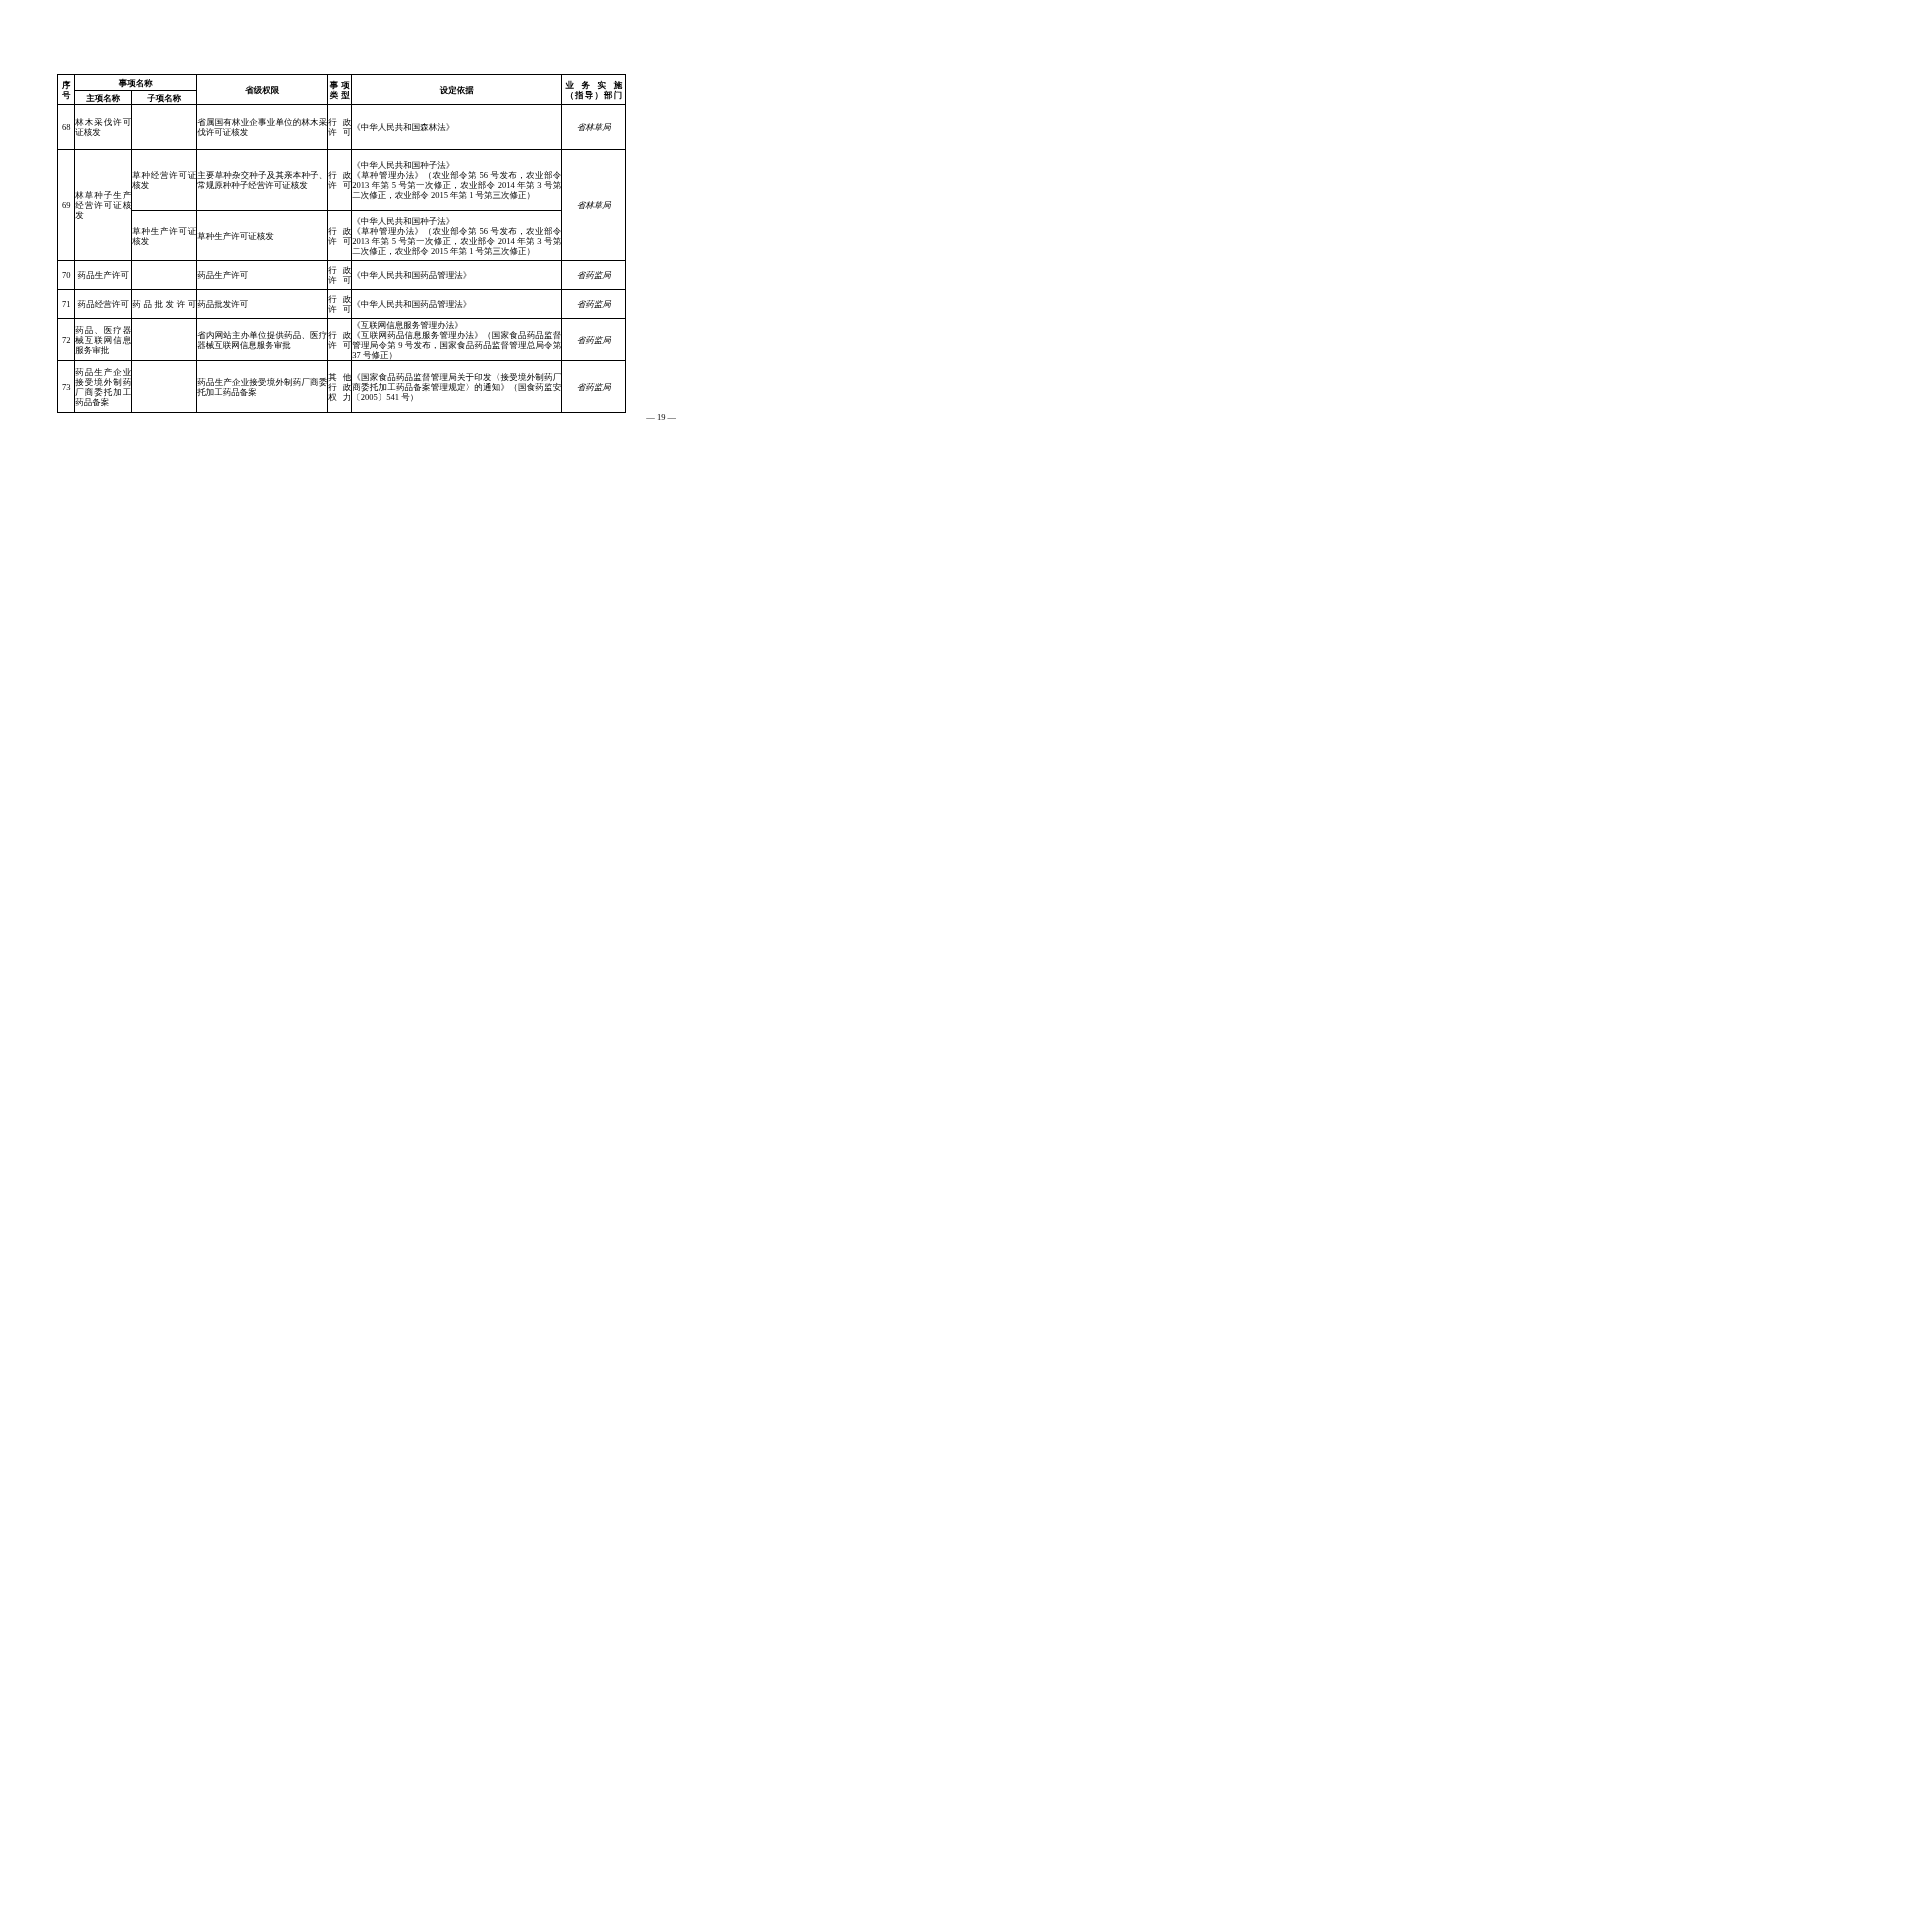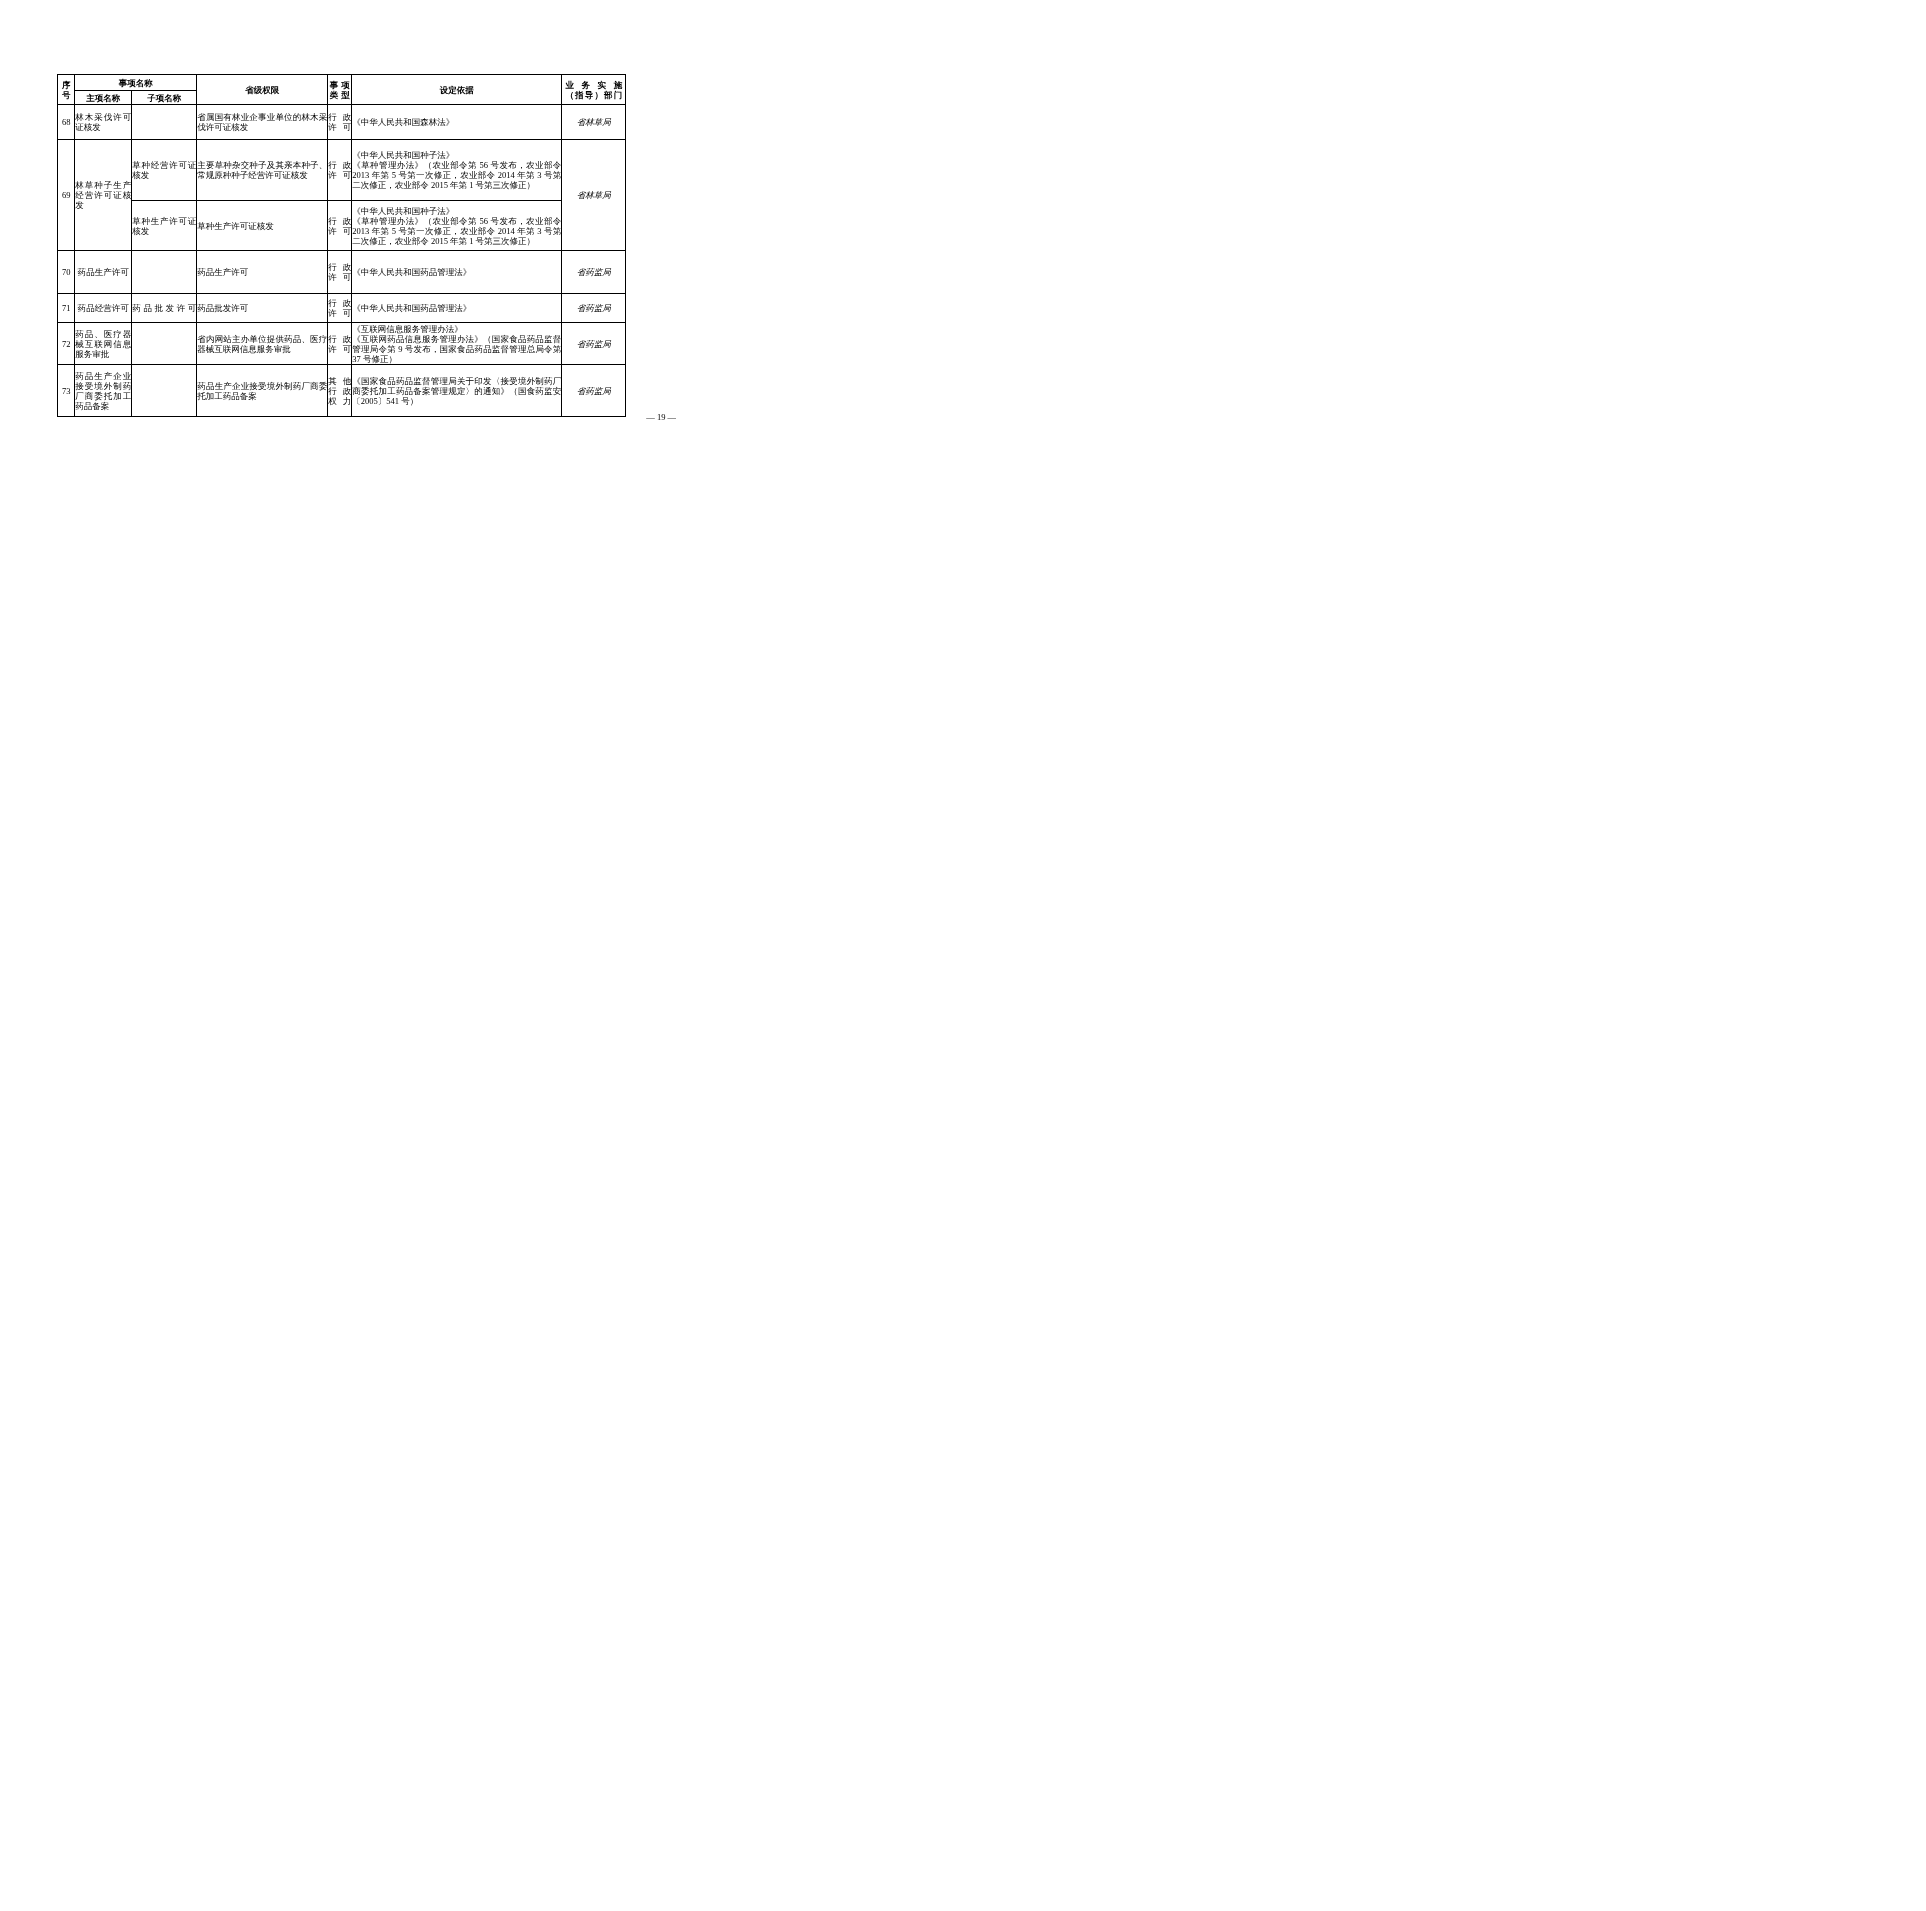--- a/index.html
+++ b/index.html
@@ -89,21 +89,21 @@
         <th rowspan="2" class="hd-type">事项类型</th>
         <th rowspan="2">设定依据</th>
         <th rowspan="2" class="hd-dept">业务实施
 （指导）部门</th>
       </tr>
       <tr style="height:14px">
         <th>主项名称</th>
         <th>子项名称</th>
       </tr>
 
-      <tr style="height:35px">
+      <tr style="height:45px">
         <td class="c-no">68</td>
         <td class="c-main jt">林木采伐许可证核发</td>
         <td class="c-sub"></td>
         <td class="c-auth jt">省属国有林业企事业单位的林木采伐许可证核发</td>
         <td class="c-type">行政许可</td>
         <td class="c-basis jt pre">《中华人民共和国森林法》</td>
         <td class="c-dept">省林草局</td>
       </tr>
 
       <tr style="height:61px">
@@ -117,21 +117,21 @@
         <td rowspan="2" class="c-dept">省林草局</td>
       </tr>
       <tr style="height:50px">
         <td class="c-sub jt">草种生产许可证核发</td>
         <td class="c-auth jt">草种生产许可证核发</td>
         <td class="c-type">行政许可</td>
         <td class="c-basis jt pre">《中华人民共和国种子法》
 《草种管理办法》（农业部令第 56 号发布，农业部令 2013 年第 5 号第一次修正，农业部令 2014 年第 3 号第二次修正，农业部令 2015 年第 1 号第三次修正）</td>
       </tr>
 
-      <tr style="height:43px">
+      <tr style="height:29px">
         <td class="c-no">70</td>
         <td class="c-main jt stretch">药品生产许可</td>
         <td class="c-sub"></td>
         <td class="c-auth jt">药品生产许可</td>
         <td class="c-type">行政许可</td>
         <td class="c-basis jt pre">《中华人民共和国药品管理法》</td>
         <td class="c-dept">省药监局</td>
       </tr>
 
       <tr style="height:29px">

